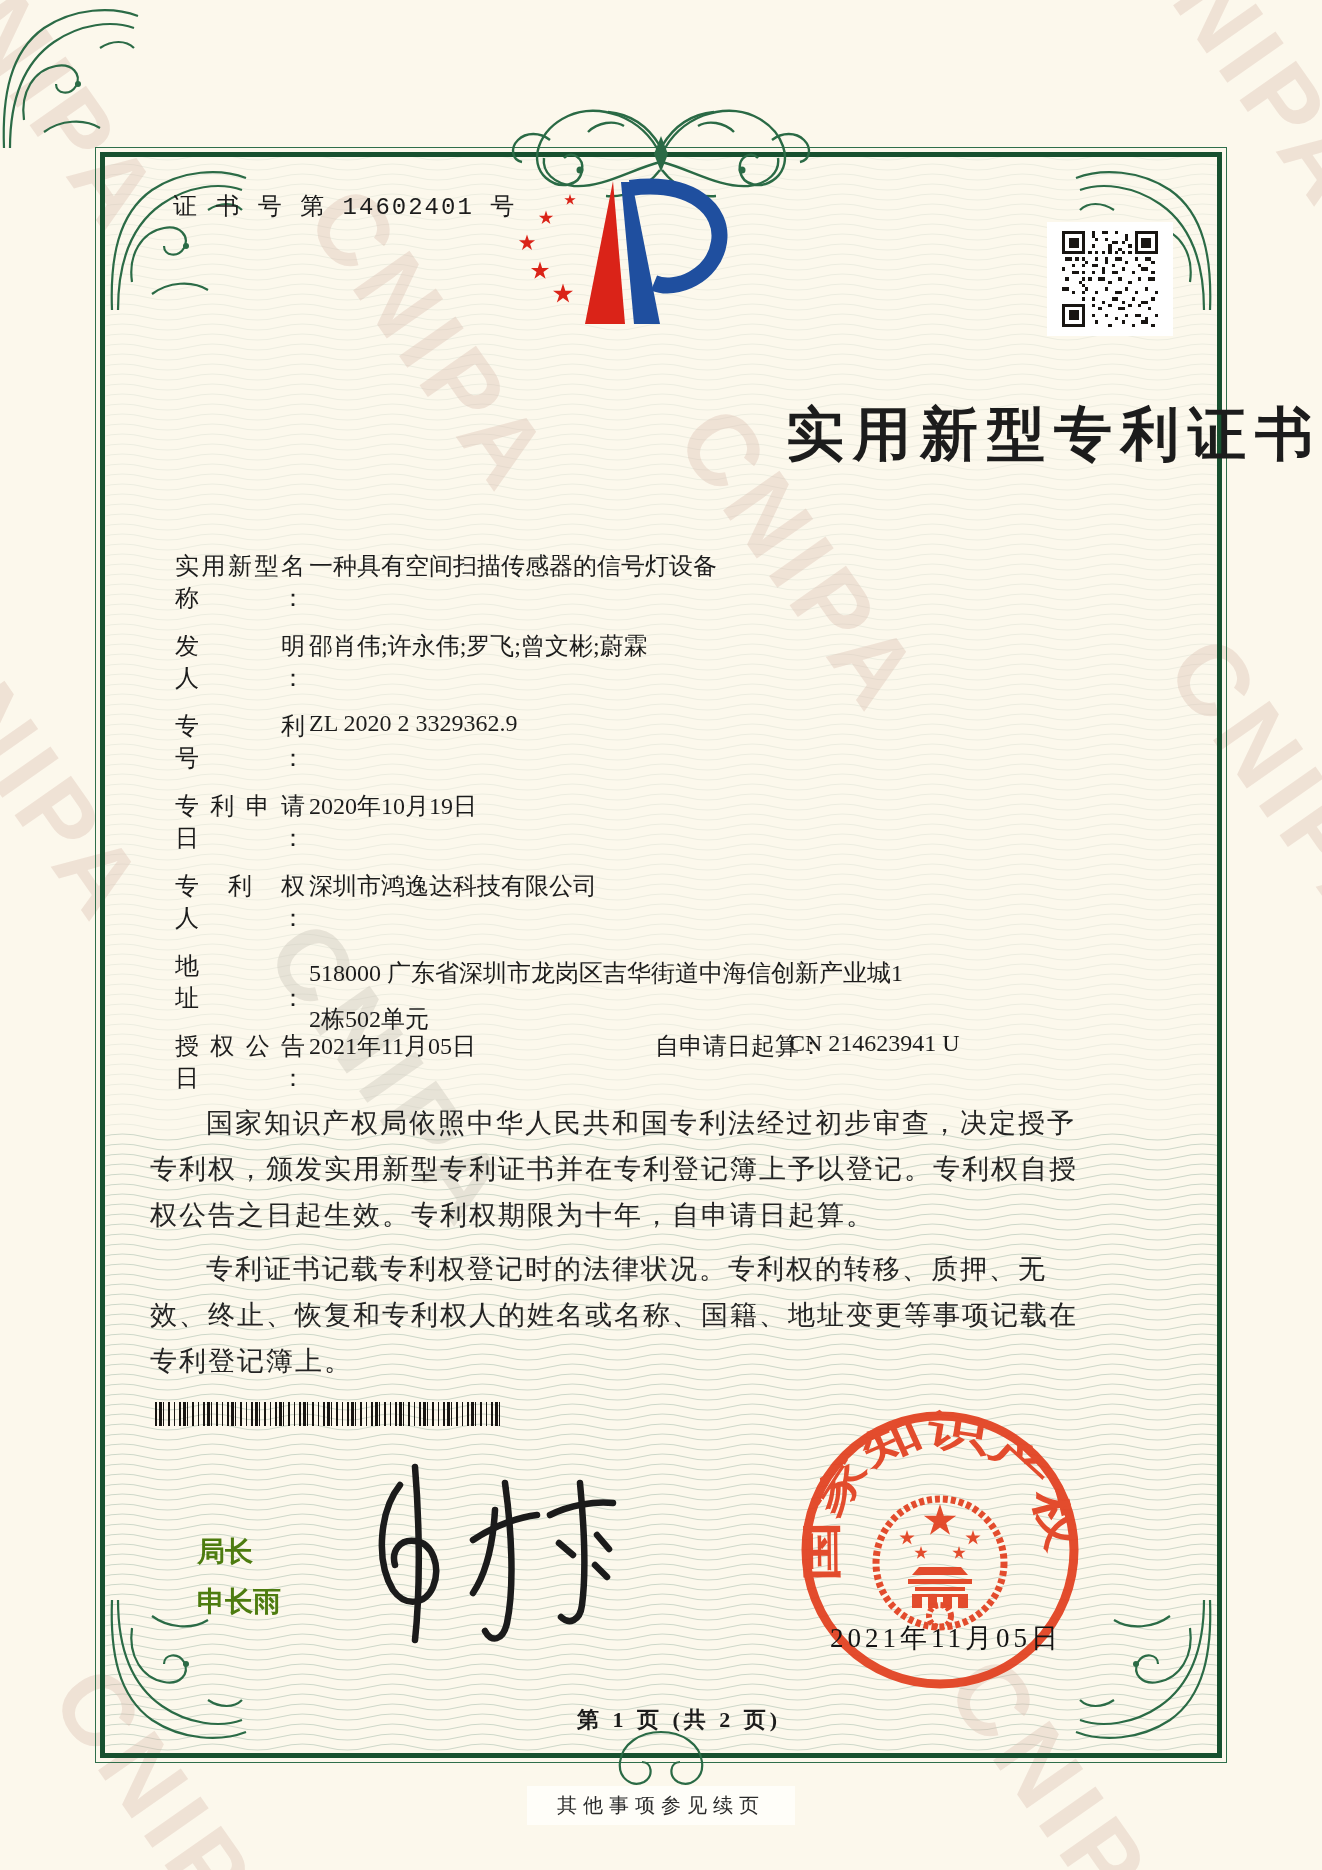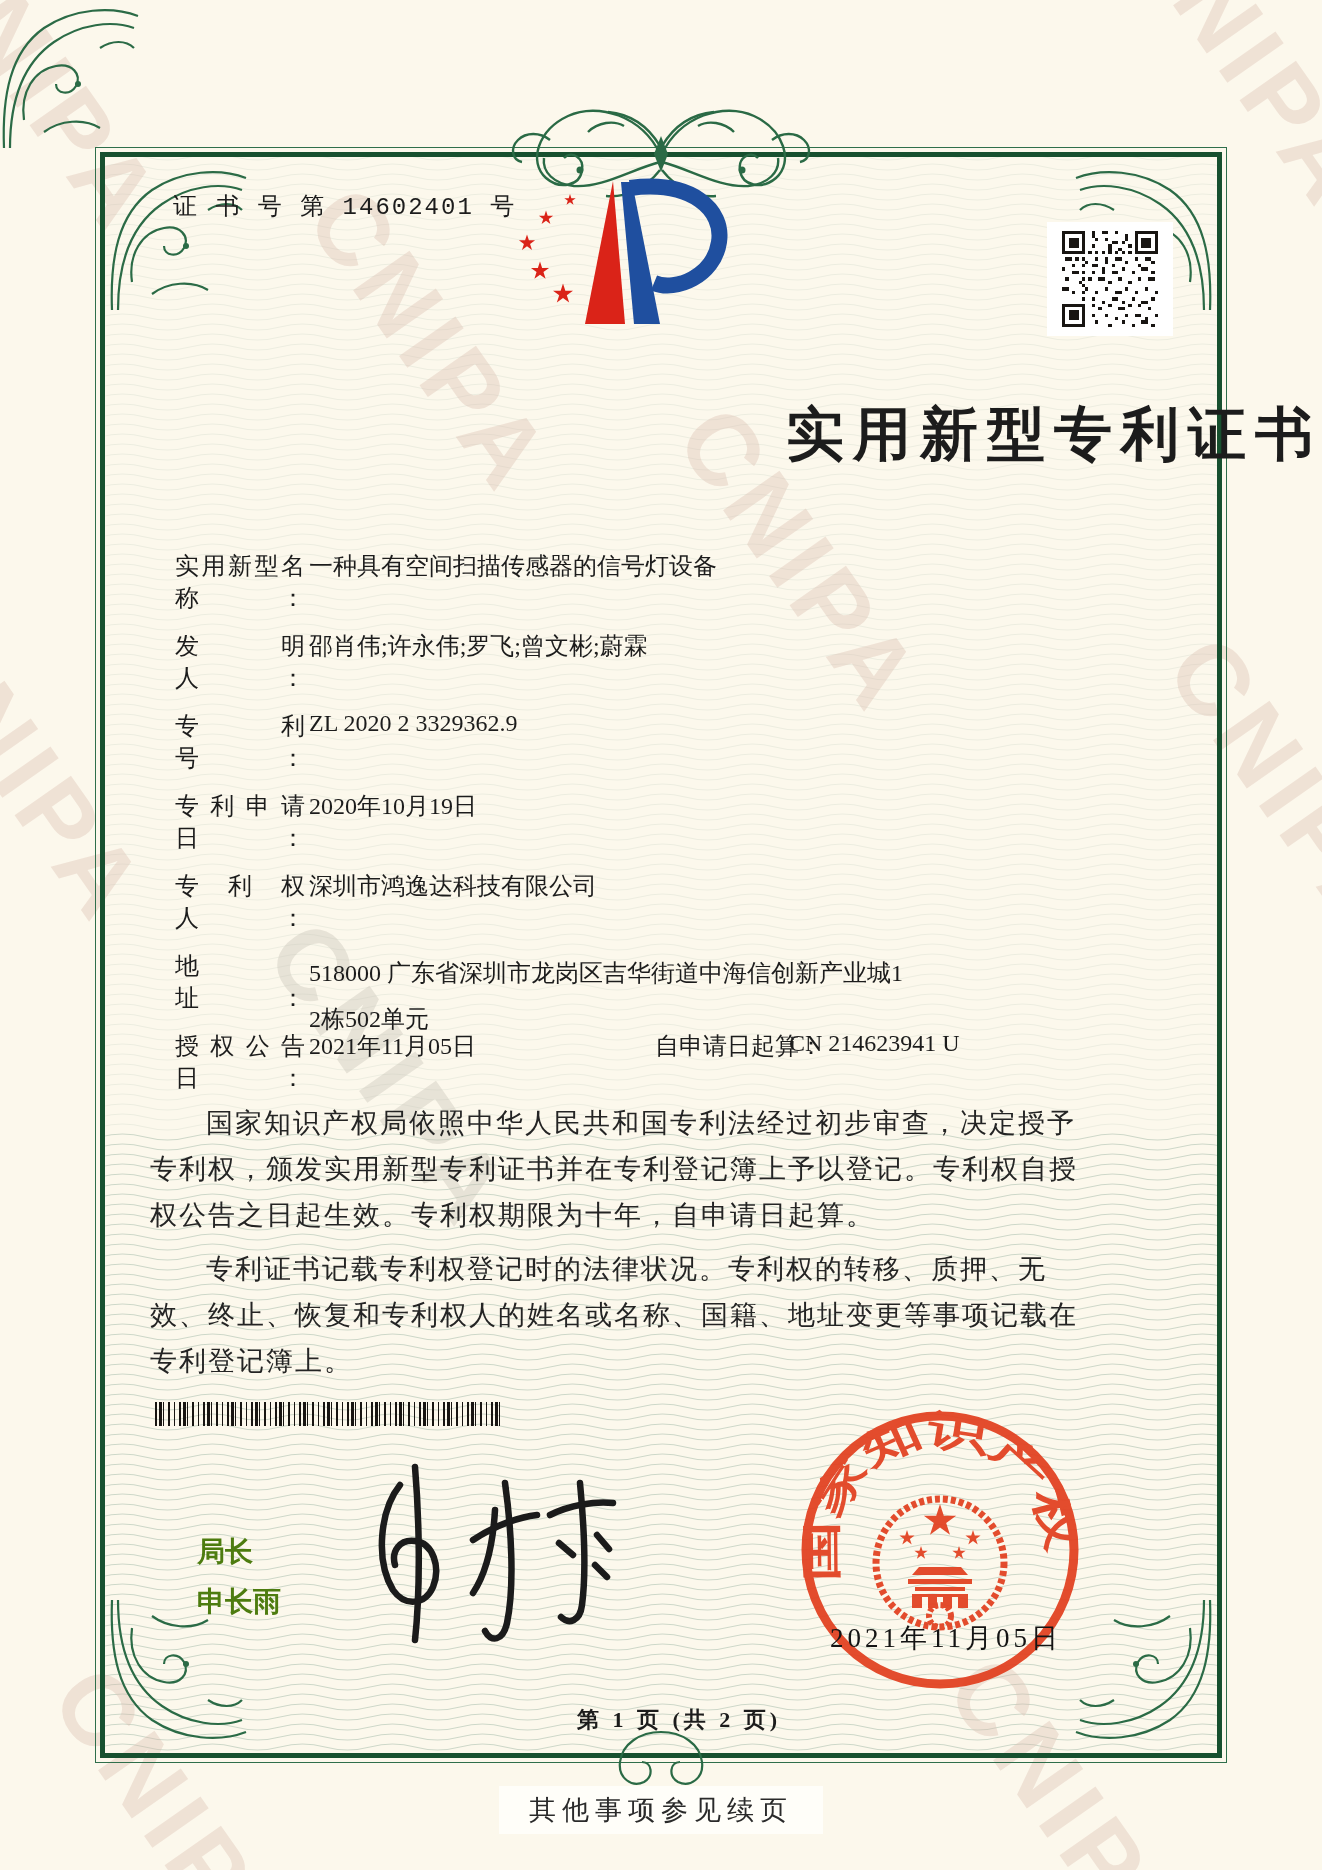--- a/index.html
+++ b/index.html
@@ -55,21 +55,21 @@
   }
   
   .signer{left:197px;z-index:3;font:600 28px "Liberation Sans","DejaVu Sans",sans-serif;color:#4d7c0f;}
   .sig-svg{left:345px;top:1455px;z-index:3;}
   
   .seal-svg{left:795px;top:1405px;z-index:3;}
   .seal-date{left:830px;top:1620px;z-index:4;font-size:27px;letter-spacing:4px;color:#141414;}
   
   .pageno{left:18px;width:100%;top:1705px;text-align:center;font-size:22px;letter-spacing:4px;z-index:3;font-weight:bold;}
   .note-wrap{left:0;width:100%;top:1786px;text-align:center;z-index:3;}
-  .note{display:inline-block;background:#fffef9;padding:6px 30px;font-size:27px;letter-spacing:6px;color:#2a2a2a;}
+  .note{display:inline-block;background:#fffef9;padding:6px 30px;font-size:20px;letter-spacing:6px;color:#2a2a2a;}
 </style>
 </head>
 <body>
 
 <div class="page">
 
   <svg class="abs" style="left:100px;top:152px;z-index:0;" width="1122" height="1606" viewBox="0 0 1122 1606">
     <defs>
       <pattern id="wv" width="90" height="10" patternUnits="userSpaceOnUse">
         <path d="M0,5 C15,1 30,1 45,5 C60,9 75,9 90,5" fill="none" stroke="#c8d4c5" stroke-width="1.1"></path>

